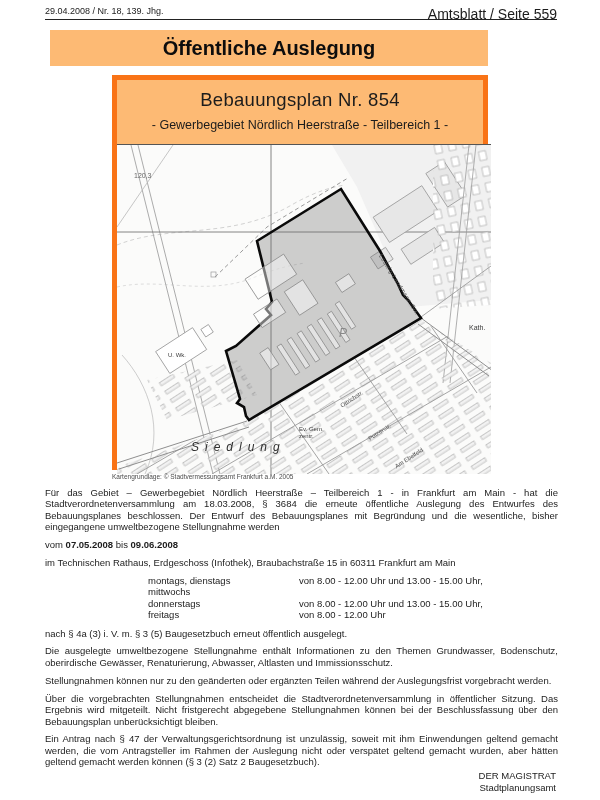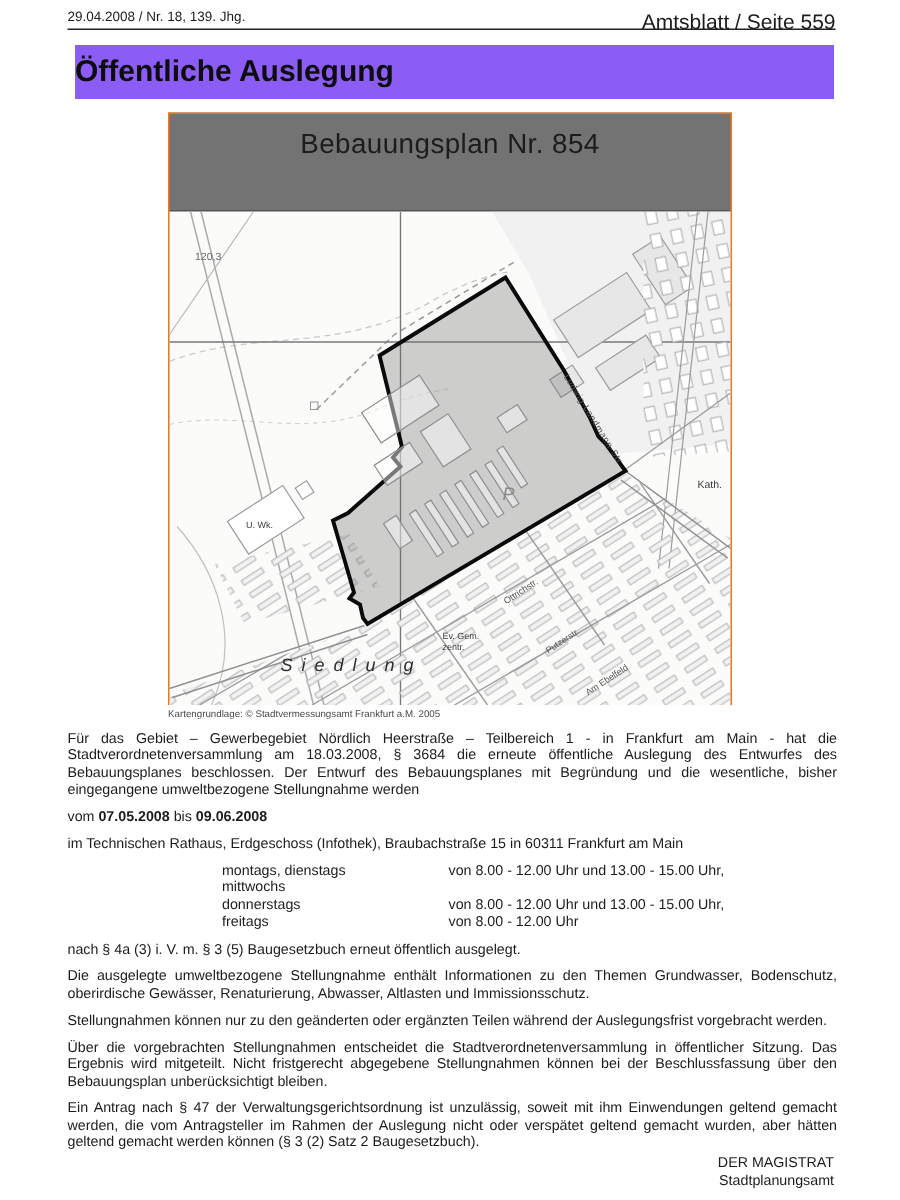--- a/index.html
+++ b/index.html
@@ -3,24 +3,24 @@
 <meta charset="utf-8">
 <style>
   html,body{margin:0;padding:0;background:#e8e8e8;}
   .page{position:relative;width:600px;height:800px;background:#ffffff;overflow:hidden;
         font-family:"Liberation Sans","DejaVu Sans",sans-serif;color:#1c1c1c;}
   
   .hdr-left{position:absolute;left:45px;top:6px;font-size:9px;}
   .hdr-right{position:absolute;right:43px;top:6px;font-size:14px;}
   .hdr-rule{position:absolute;left:45px;right:43px;top:19px;border-top:1.2px solid #222;}
   
-  .banner{position:absolute;left:50px;top:30px;width:506px;height:36px;background:#8b5cf6;
-          display:flex;align-items:center;justify-content:flex-start;font-size:20px;font-weight:bold;color:#0d0d0d;}
-  
-  .planbox{position:absolute;left:112px;top:75px;width:376px;height:395px;border:1px solid #f97316;background:#737373;box-sizing:border-box;}
+  .banner{position:absolute;left:50px;top:30px;width:438px;height:36px;background:#fdba74;
+          display:flex;align-items:center;justify-content:center;font-size:20px;font-weight:bold;color:#0d0d0d;}
+  
+  .planbox{position:absolute;left:112px;top:75px;width:376px;height:395px;border:5px solid #f97316;background:#fdba74;box-sizing:border-box;}
   .plan-title{text-align:center;font-size:18.5px;margin-top:9px;letter-spacing:.3px;}
   .plan-subtitle{text-align:center;font-size:12.5px;margin-top:7px;}
   .map{position:absolute;left:0;top:64px;width:374px;height:329px;border-top:1px solid #555;background:#fbfbfa;overflow:hidden;}
   .map svg{position:absolute;left:0;top:0;}
   .mlabel{position:absolute;font-size:6px;color:#3a3a3a;white-space:nowrap;line-height:1.1;}
   .lab-spot{left:17px;top:27px;font-size:7px;color:#666;}
   .lab-uwk{left:51px;top:207px;}
   .lab-p{left:222px;top:182px;font-size:12px;font-style:italic;color:#888;}
   .lab-kath{left:352px;top:179px;font-size:7px;}
   .lab-evgem{left:182px;top:281px;text-align:left;}
@@ -48,20 +48,21 @@
   <div class="hdr-left">29.04.2008 / Nr. 18, 139. Jhg.</div>
   <div class="hdr-right">Amtsblatt / Seite 559</div>
   <div class="hdr-rule"></div>
 
   <div class="banner">
     <span>Öffentliche Auslegung</span>
   </div>
 
   <div class="planbox">
     <div class="plan-title">Bebauungsplan Nr. 854</div>
+    <div class="plan-subtitle">- Gewerbegebiet Nördlich Heerstraße - Teilbereich 1 -</div>
 
     <div class="map">
       <svg width="374" height="329" viewBox="0 0 374 329">
         <defs>
           <pattern id="rowsA" width="24" height="10" patternUnits="userSpaceOnUse" patternTransform="rotate(-33)">
             <rect x="2" y="2.5" width="16" height="3.6" fill="#f2f2f2" stroke="#a8a8a8" stroke-width="0.6"></rect>
           </pattern>
           <pattern id="hpat" width="14" height="16" patternUnits="userSpaceOnUse" patternTransform="rotate(-12)">
             <rect x="2" y="2" width="7" height="9" fill="#ffffff" stroke="#a0a0a0" stroke-width="0.6"></rect>
           </pattern>

